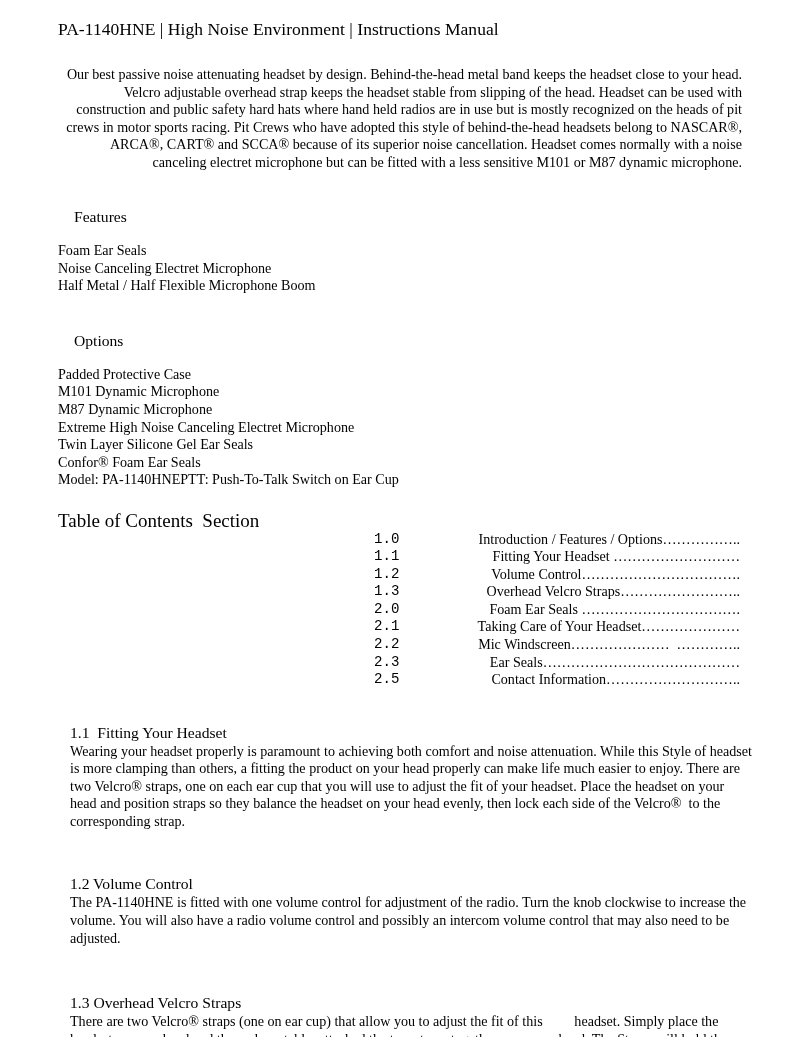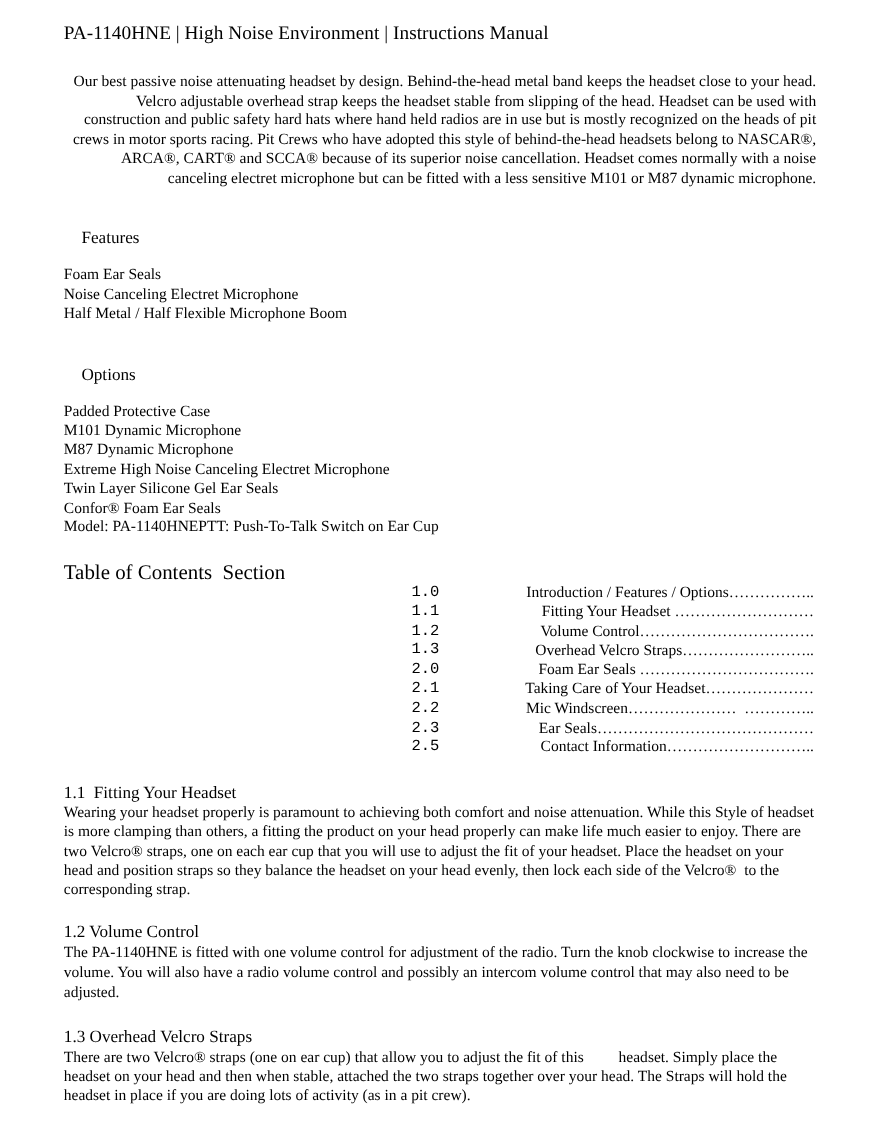--- a/index.html
+++ b/index.html
@@ -89,21 +89,21 @@
     display: inline-block;
   }
   .toc-num {
     position: absolute;
     left: 316px;
     top: 0;
     white-space: pre;
     font-family: Liberation Mono, monospace;
   }
   .subsec {
-    margin: 0;
+    margin: 12px;
   }
   .subsec-head {
     font-size: 15.6px;
     line-height: 20px;
     font-weight: normal;
     margin: 0;
     white-space: pre;
   }
   .subsec-body {
     margin: 0;

